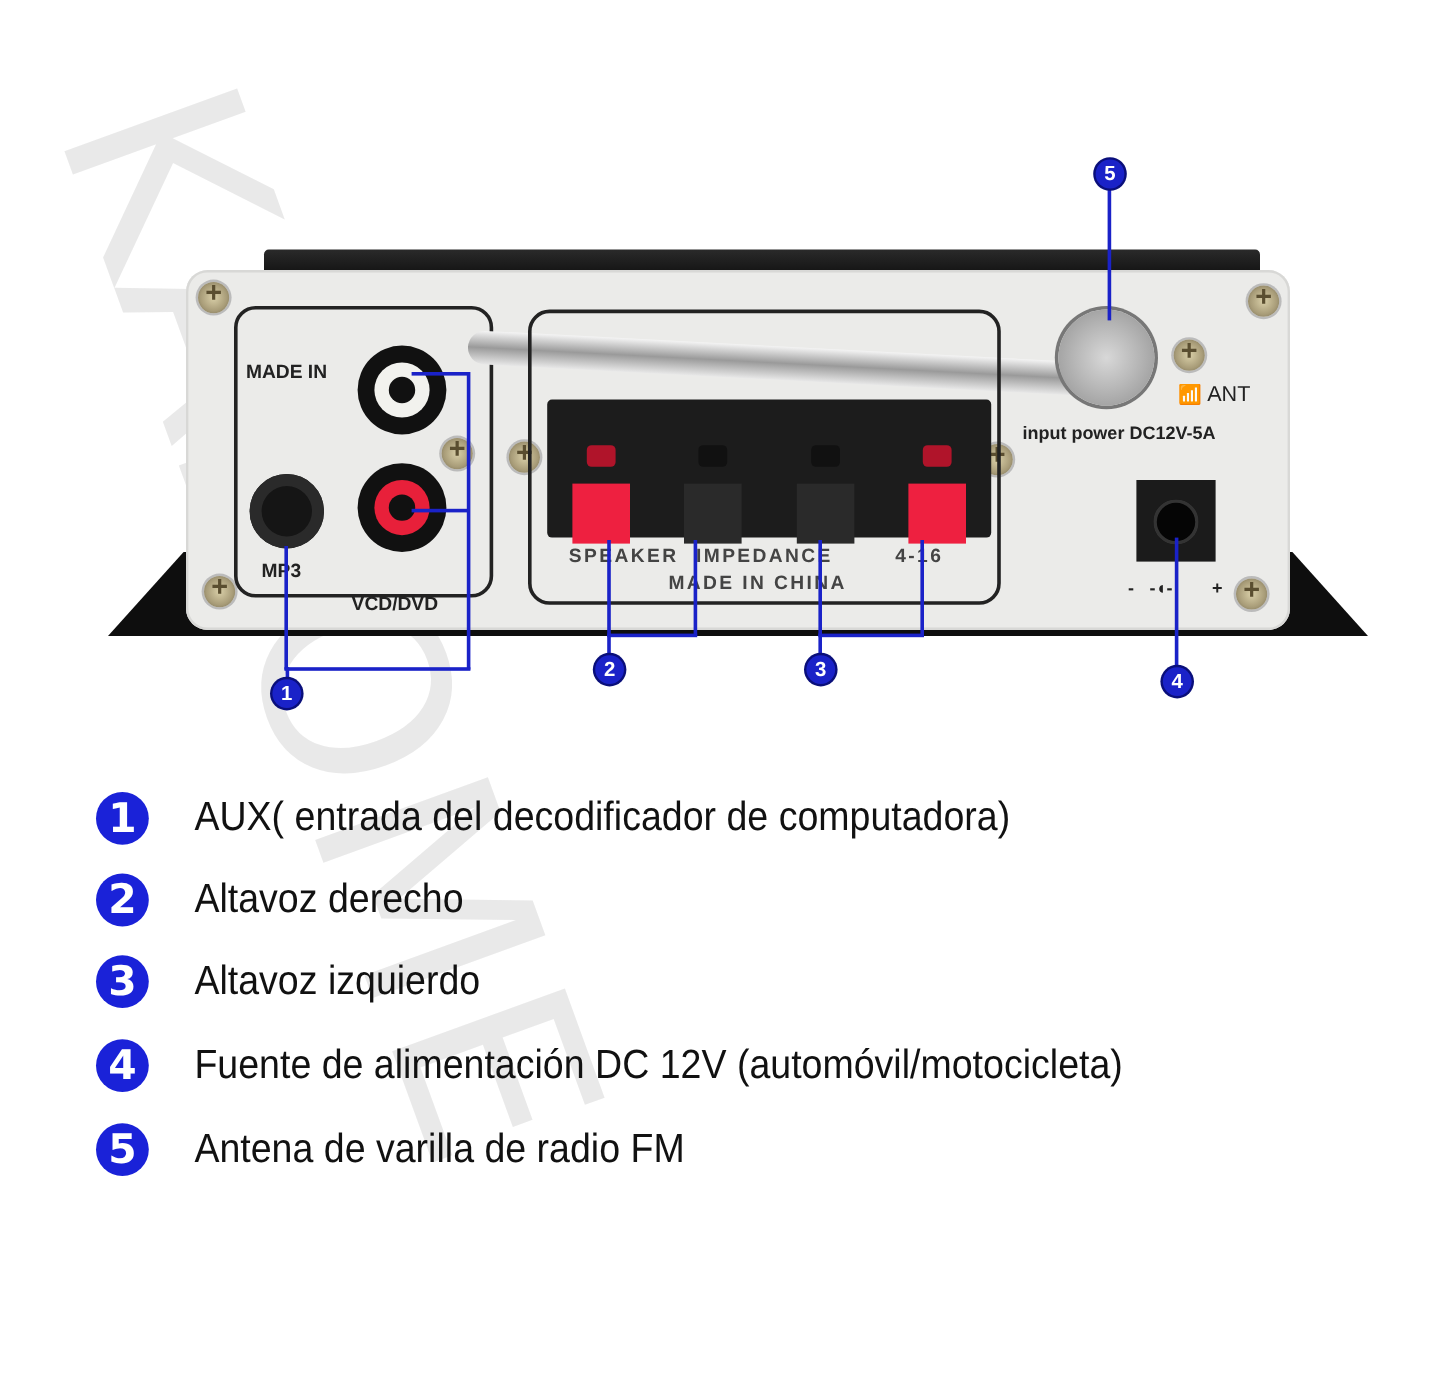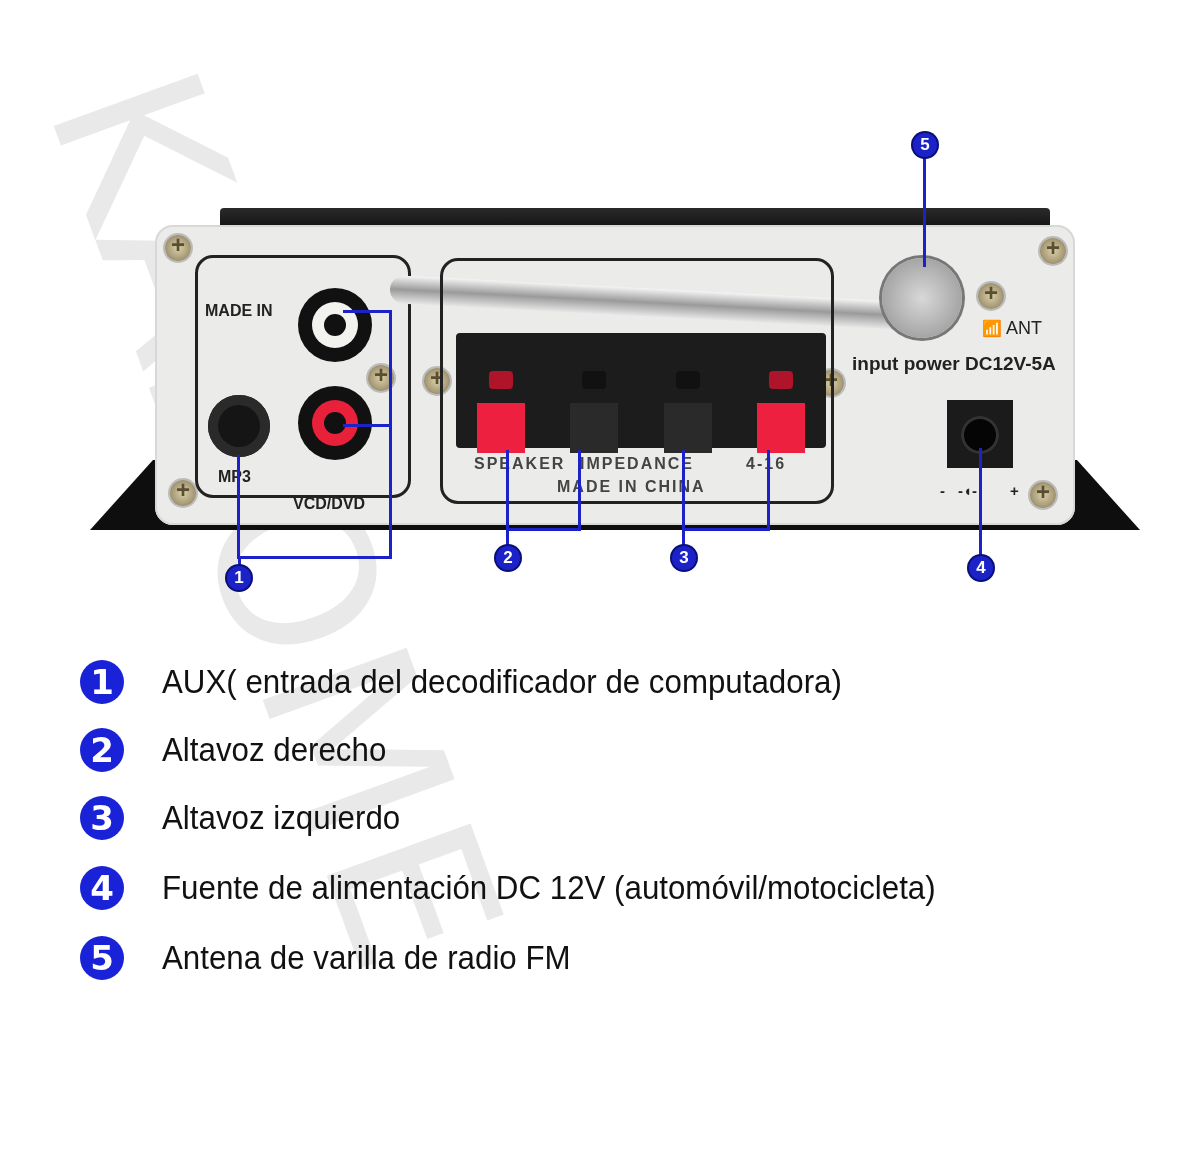--- a/index.html
+++ b/index.html
@@ -86,21 +86,21 @@
         <div class="nub" style="background:#b0142a"></div>
         <div class="cap" style="background:#ee2040"></div>
       </div>
   </div>
   <div class="lbl" style="left:474px;top:455px;letter-spacing:2px;color:#444">SPEAKER</div>
   <div class="lbl" style="left:580px;top:455px;letter-spacing:2px;color:#444">IMPEDANCE</div>
   <div class="lbl" style="left:746px;top:455px;letter-spacing:2px;color:#444">4-16</div>
   <div class="lbl" style="left:557px;top:478px;letter-spacing:2px;color:#444">MADE IN CHINA</div>
 
   <div class="lbl" style="left:982px;top:318px;font-size:18px;font-weight:normal"><span class="ant-sym">📶</span> <span>ANT</span></div>
-  <div class="lbl" style="left:852px;top:353px;font-size:19px">input power DC12V-5A</div>
+  <div class="lbl" style="left:852px;top:353px;font-size:15px">input power DC12V-5A</div>
   <div class="dcjack"></div>
   <div class="lbl" style="left:940px;top:482px;font-size:15px">-</div>
   <div class="lbl" style="left:958px;top:482px;font-size:15px">-◖-</div>
   <div class="lbl" style="left:1010px;top:482px;font-size:15px">+</div>
 
   <div class="line" style="left:343px;top:310px;width:48px;height:3px"></div>
   <div class="line" style="left:343px;top:424px;width:48px;height:3px"></div>
   <div class="line" style="left:389px;top:310px;width:3px;height:248px"></div>
   <div class="line" style="left:237px;top:455px;width:3px;height:103px"></div>
   <div class="line" style="left:237px;top:556px;width:155px;height:3px"></div>

